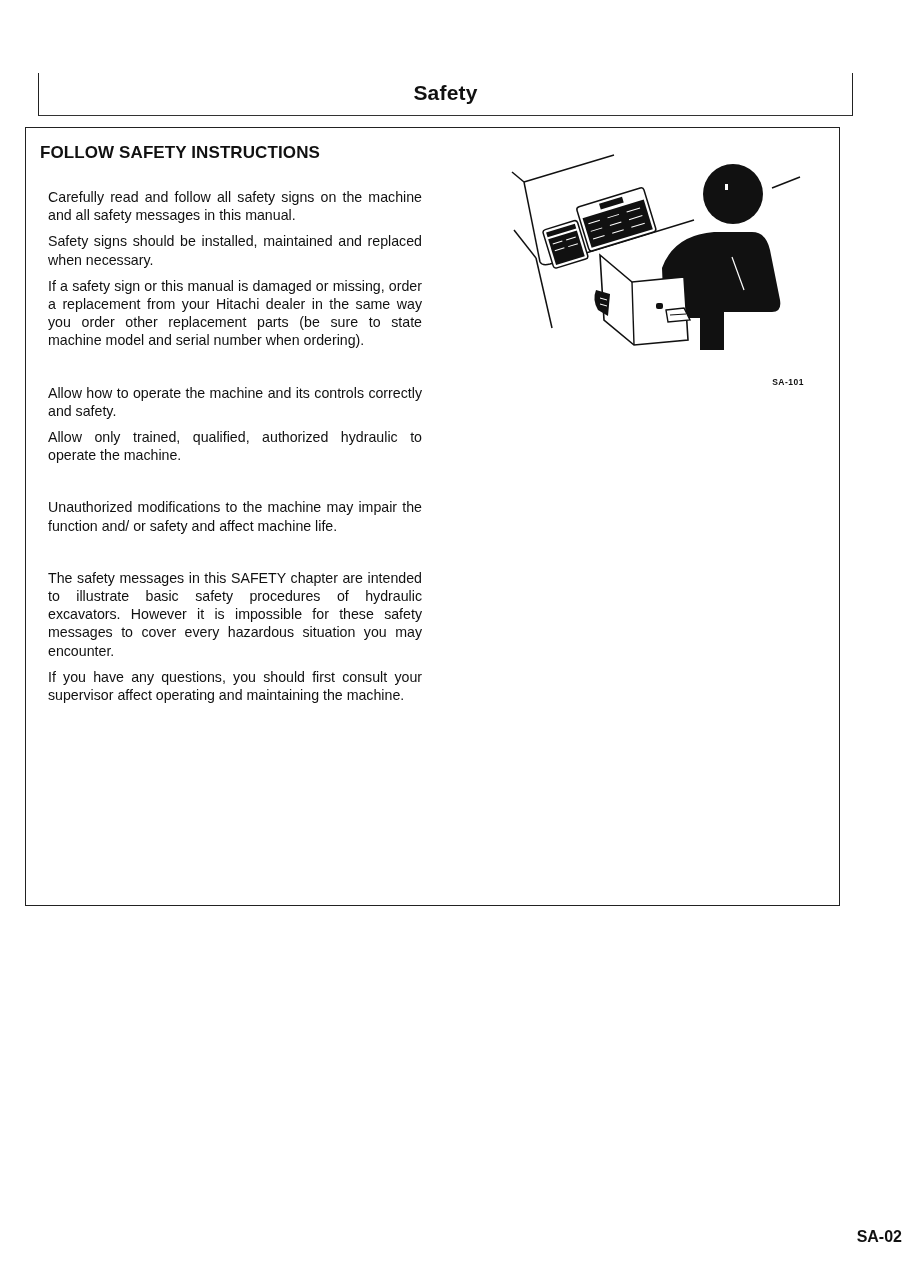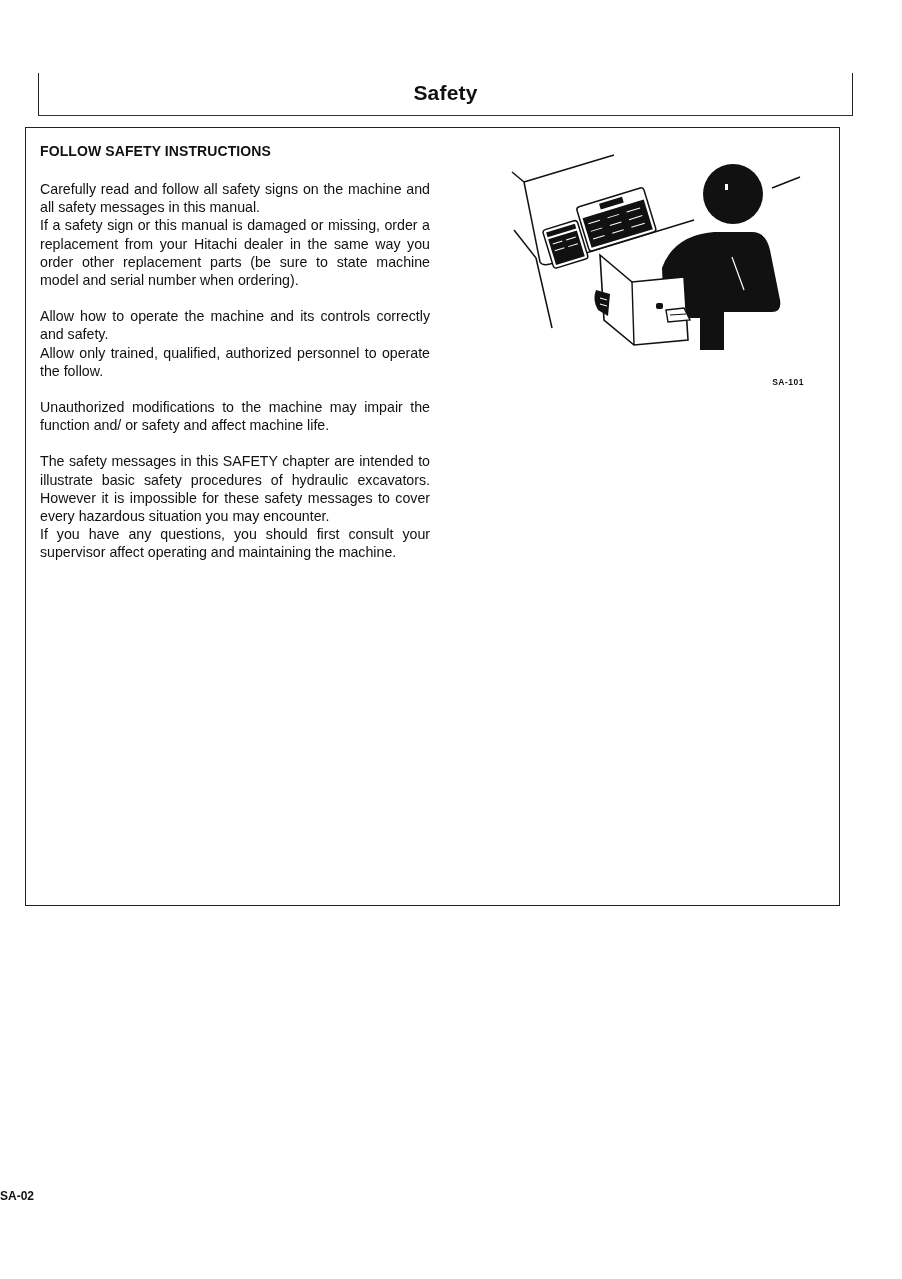--- a/index.html
+++ b/index.html
@@ -6,46 +6,47 @@
   body { width: 902px; height: 1279px; position: relative; overflow: hidden;
          font-family: "Liberation Sans", sans-serif; color: #111; }
   .header-box { position: absolute; left: 38px; top: 73px; width: 813px; height: 42px;
                 border-left: 1.5px solid #222; border-right: 1.5px solid #222;
                 border-bottom: 1.5px solid #333; }
   .header-title { position: absolute; left: 0; right: 0; top: 8px; text-align: center;
                   font-weight: bold; font-size: 21px; letter-spacing: 0.2px; }
   .content-box { position: absolute; left: 25px; top: 127px; width: 813px; height: 777px;
                  border: 1.5px solid #222; }
   .section-title { position: absolute; left: 14px; top: 15px; font-weight: bold;
-                   font-size: 14px; letter-spacing: 0.1px; }
+                   font-size: 17px; letter-spacing: 0.1px; }
   .text-col { position: absolute; left: 14px; top: 52px; width: 390px;
               font-size: 14.2px; line-height: 18.2px; text-align: justify; }
-  .text-col p { margin: 0; }
+  .text-col p { margin: 8px; }
   .text-col .gap { height: 18px; }
   .figure { position: absolute; left: 478px; top: 12px; width: 320px; height: 232px; font-weight: bold; }
   .fig-label { position: absolute; right: 20px; top: 237px; font-size: 8.5px; letter-spacing: 0.5px; }
-  .page-num { position: absolute; left: 0; right: 0; top: 1189px; text-align: left;
-              font-weight: bold; font-size: 12px; }
+  .page-num { position: absolute; left: 0; right: 0; top: 1228px; text-align: right;
+              font-weight: bold; font-size: 16px; }
 </style>
 </head>
 <body>
 
 <div class="header-box">
   <div class="header-title">Safety</div>
 </div>
 
 <div class="content-box">
   <div class="section-title">FOLLOW SAFETY INSTRUCTIONS</div>
 
   <div class="text-col">
     <p>Carefully read and follow all safety signs on the machine and all safety messages in this manual.</p>
+    <p>Safety signs should be installed, maintained and replaced when necessary.</p>
     <p>If a safety sign or this manual is damaged or missing, order a replacement from your Hitachi dealer in the same way you order other replacement parts (be sure to state machine model and serial number when ordering).</p>
     <div class="gap"></div>
     <p>Allow how to operate the machine and its controls correctly and safety.</p>
-    <p>Allow only trained, qualified, authorized personnel to operate the follow.</p>
+    <p>Allow only trained, qualified, authorized hydraulic to operate the machine.</p>
     <div class="gap"></div>
     <p>Unauthorized modifications to the machine may impair the function and/ or safety and affect machine life.</p>
     <div class="gap"></div>
     <p>The safety messages in this SAFETY chapter are intended to illustrate basic safety procedures of hydraulic excavators. However it is impossible for these safety messages to cover every hazardous situation you may encounter.</p>
     <p>If you have any questions, you should first consult your supervisor affect operating and maintaining the machine.</p>
   </div>
 
   <div class="figure">
     <svg width="320" height="232" viewBox="0 0 320 232">
 

